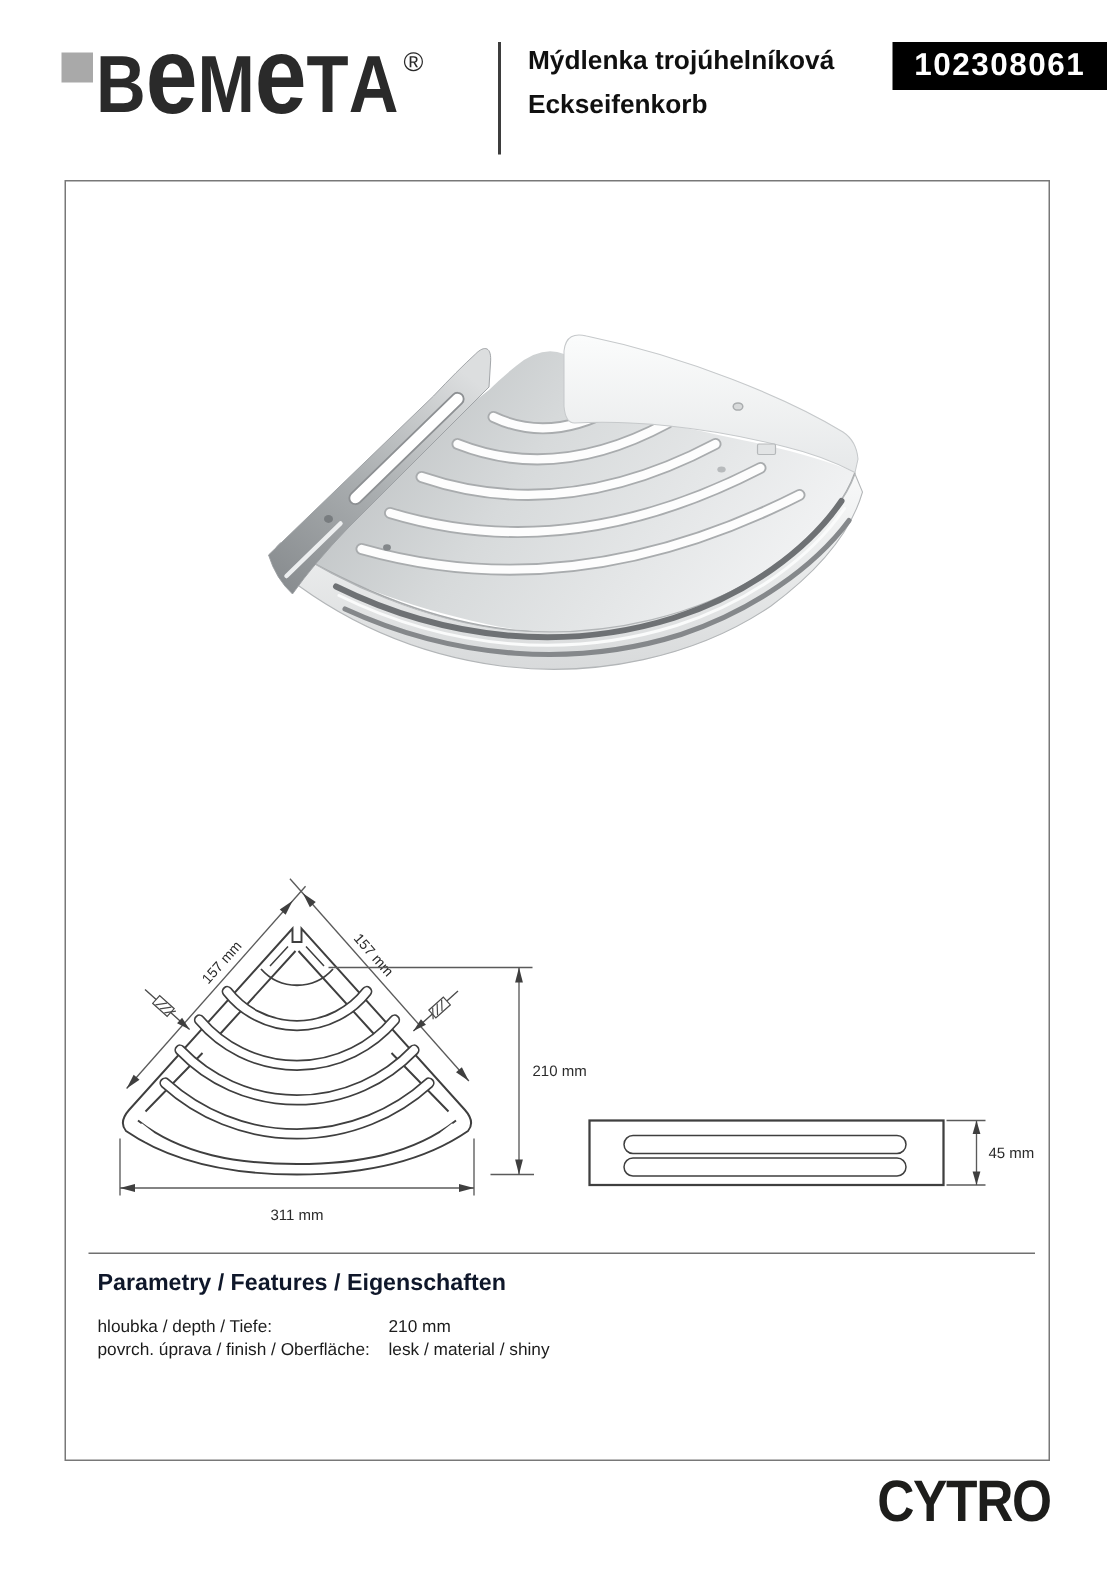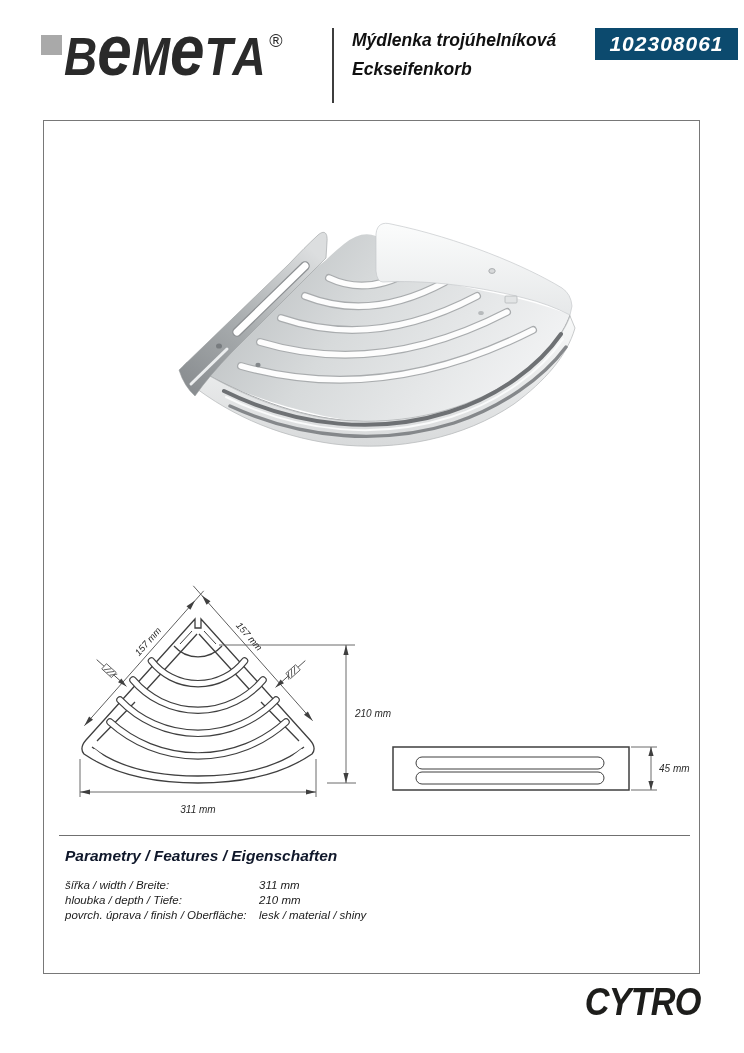--- a/index.html
+++ b/index.html
@@ -1,17 +1,17 @@
 <!DOCTYPE html>
 <html><head>
 <meta charset="utf-8">
 <style>
   html,body{margin:0;padding:0;background:#fff;}
   #page{position:relative;width:744px;height:1053px;background:#ffffff;overflow:hidden;
-        font-family:"Liberation Sans",sans-serif;color:#1a1a1a;font-style:italic;}
+        font-family:"Liberation Sans",sans-serif;color:#1a1a1a;}
   .abs{position:absolute;}
   
   #logo-square{left:41px;top:35px;width:21px;height:20px;}
   #logo-svg{left:64px;top:18px;}
   #header-divider{left:332px;top:28px;width:2px;height:75px;background:#3d3d3d;}
   #product-names{left:352px;top:26px;line-height:28.7px;font-size:17.5px;font-weight:700;color:#101010;}
   #product-code-badge{left:595px;top:28px;width:143px;height:32px;line-height:32px;
         text-align:center;font-size:21px;font-weight:700;letter-spacing:1px;color:#ffffff;}
   
   #main-box{left:43px;top:120px;width:655px;height:852px;border:1.4px solid #787878;background:#fff;}
@@ -40,21 +40,21 @@
     <text x="205" y="29" font-size="18" fill="#2a2a2a">®</text>
   </svg>
 
   <div class="abs" id="header-divider"></div>
 
   <div class="abs" id="product-names">
     <div>Mýdlenka trojúhelníková</div>
     <div>Eckseifenkorb</div>
   </div>
 
-  <div class="abs" id="product-code-badge" style="background:#0c4a6e;">102308061</div>
+  <div class="abs" id="product-code-badge" style="background:#000000;">102308061</div>
 
   <div class="abs" id="main-box">
 
     <svg class="abs" id="product-svg" width="450" height="245" viewBox="0 0 450 245">
       <defs>
         <linearGradient id="gBase" x1="0" y1="0.2" x2="1" y2="0.55">
           <stop offset="0" stop-color="#b5b9bb"></stop>
             <stop offset="0.45" stop-color="#d7dadb"></stop>
           <stop offset="1" stop-color="#f2f3f4"></stop>
         </linearGradient>
@@ -213,23 +213,20 @@
         <polygon points="262,51 259.4,42 264.6,42" fill="#3f3f3f"></polygon>
         <text x="270" y="33" font-size="10" fill="#2a2a2a">45 mm</text>
       </g>
     </svg>
 
     <div class="abs" id="param-separator"></div>
     <div class="abs" id="parameters">
       <div id="param-title">Parametry / Features / Eigenschaften</div>
       <div id="param-rows">
         <div class="param-row">
-          <span class="param-label">šířka / width / Breite:</span><span class="param-value">311 mm</span>
-        </div>
-        <div class="param-row">
           <span class="param-label">hloubka / depth / Tiefe:</span><span class="param-value">210 mm</span>
         </div>
         <div class="param-row">
           <span class="param-label">povrch. úprava / finish / Oberfläche:</span><span class="param-value">lesk / material / shiny</span>
         </div>
       </div>
     </div>
   </div>
 
   <div class="abs" id="series-name">CYTRO</div>

